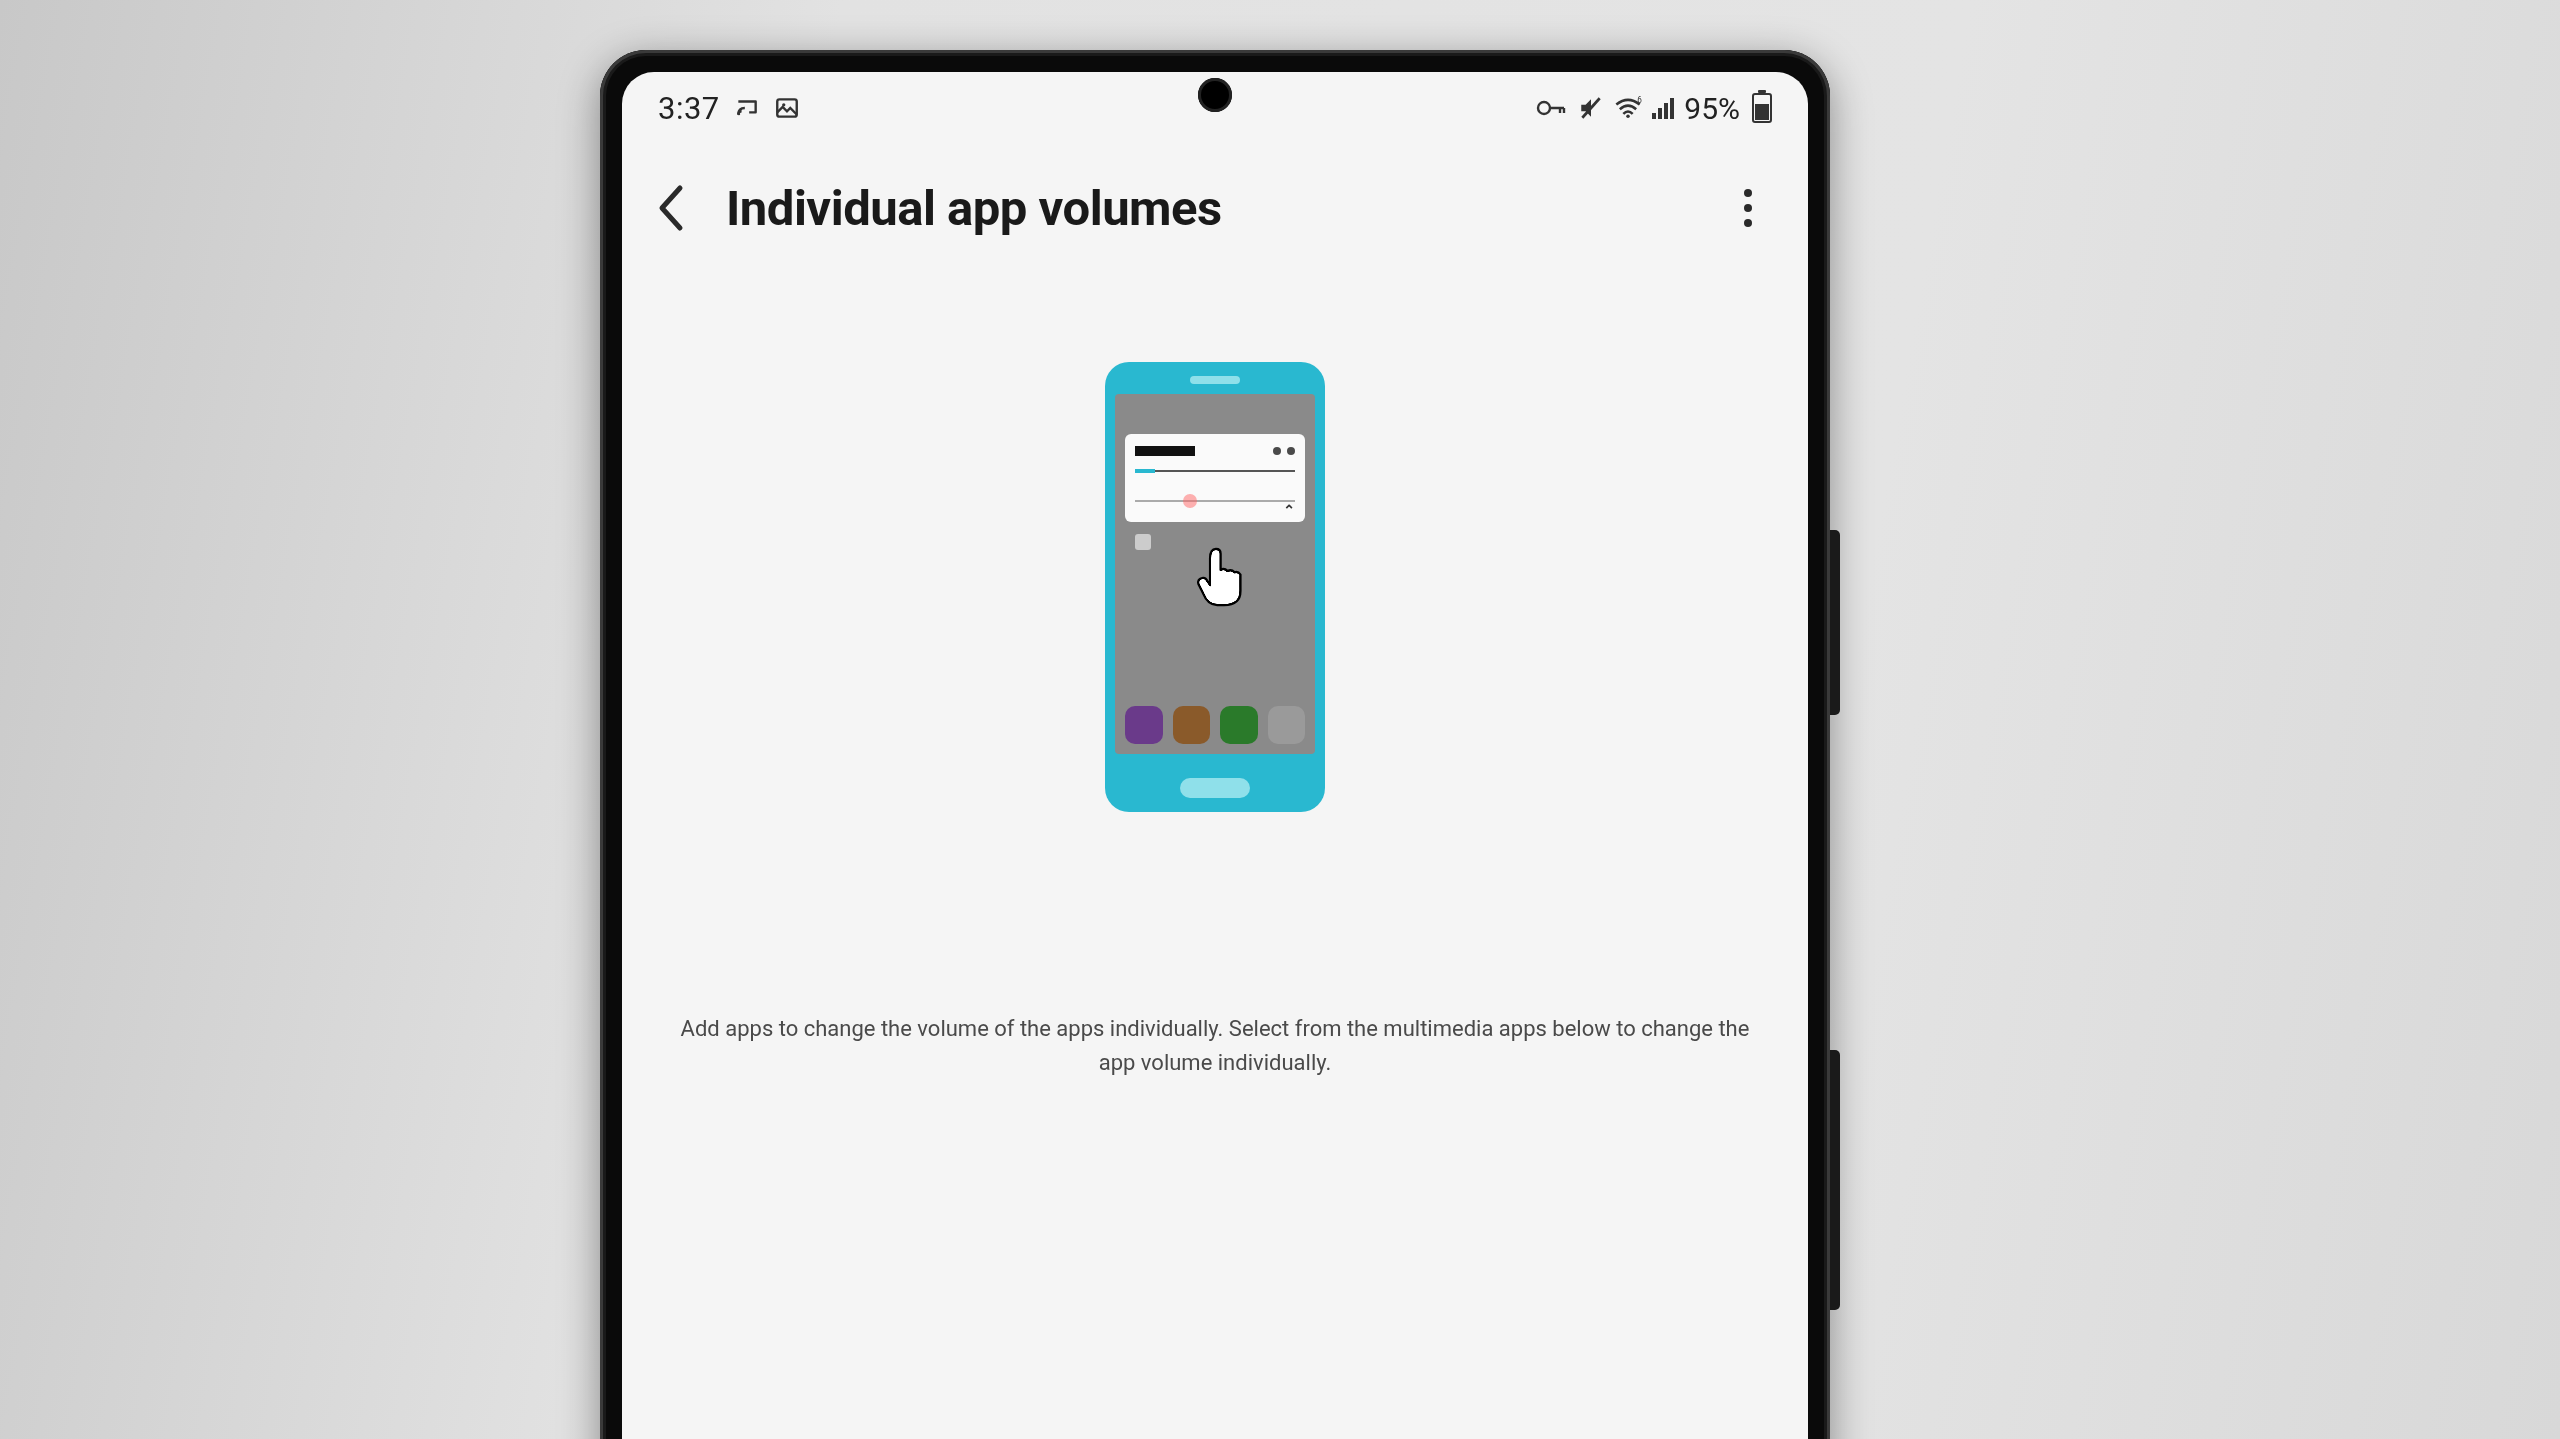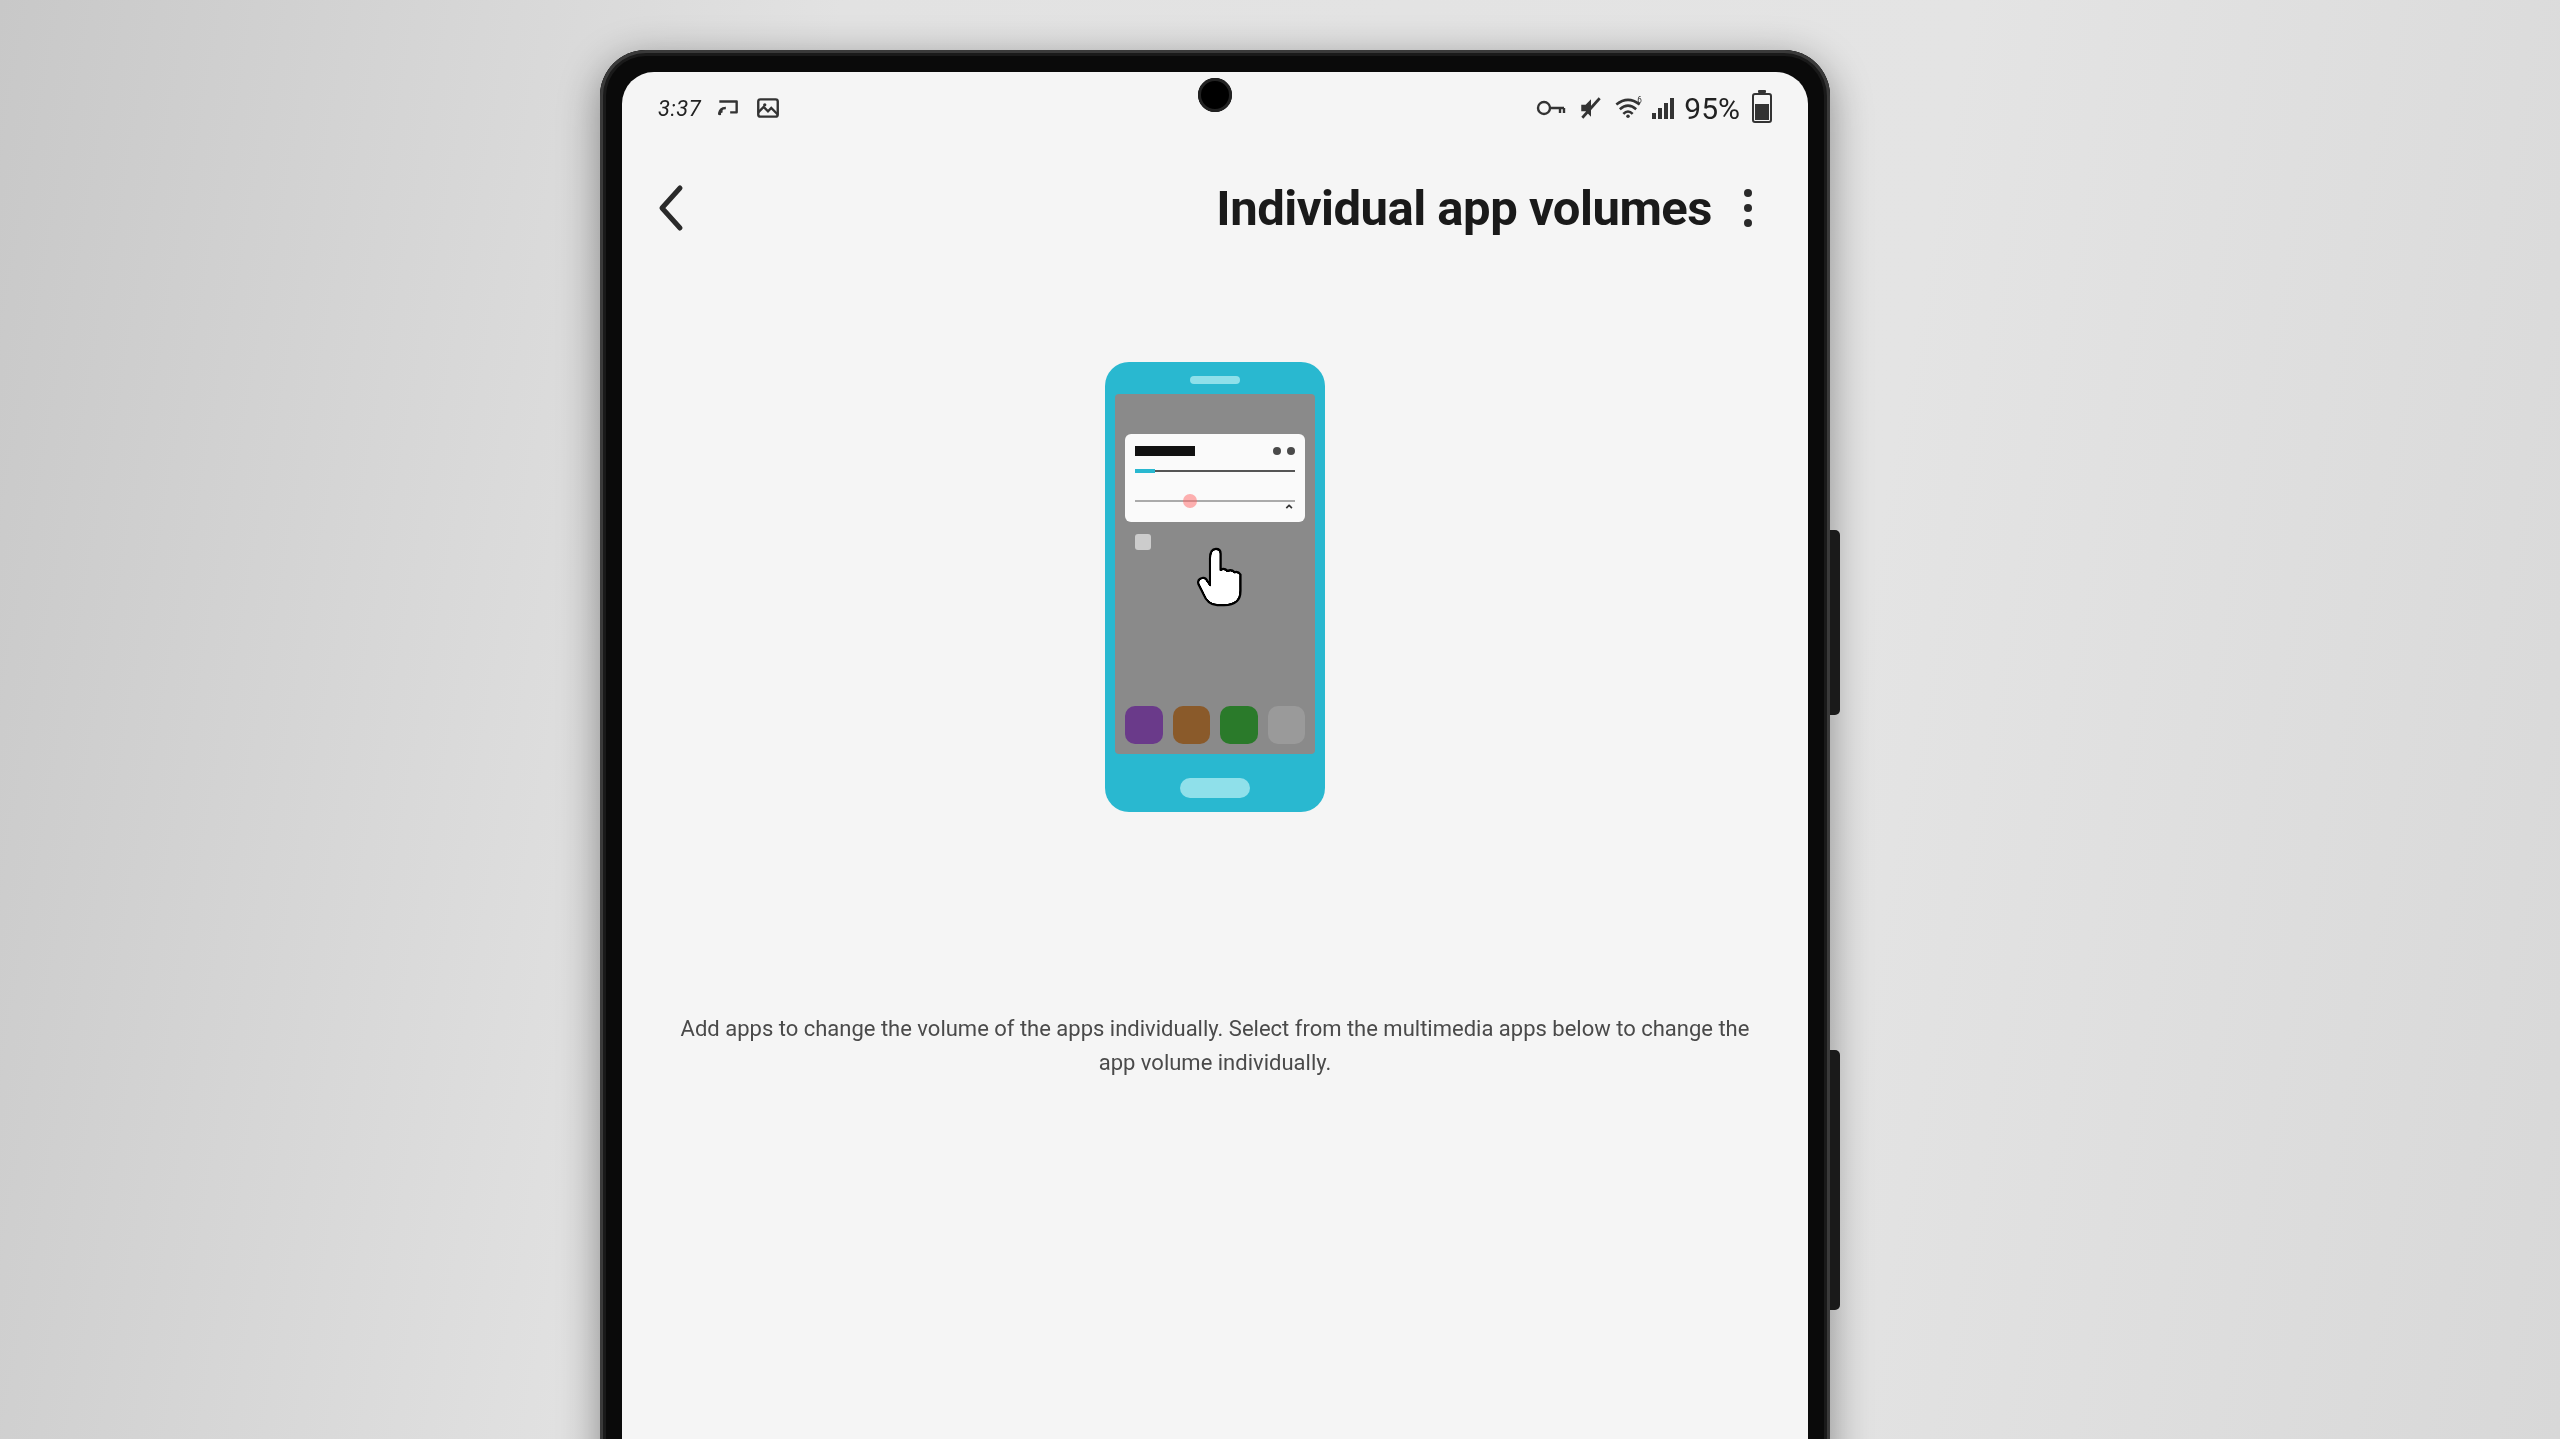--- a/index.html
+++ b/index.html
@@ -82,39 +82,37 @@
     gap: 14px;
     font-weight: 400;
   }
   .status-right {
     display: flex;
     align-items: center;
     gap: 10px;
     font-weight: 400;
   }
   .status-time {
-    font-size: 22px;
+    font-size: 31px;
     letter-spacing: 0.5px;
-    font-style: italic;
   }
   .status-icon {
     display: inline-flex;
     align-items: center;
     justify-content: center;
   }
   .battery-text {
     font-size: 30px;
   }
   .app-bar {
     display: flex;
     align-items: center;
     padding: 28px 24px 28px 14px;
-    gap: 0;
-    position: relative;
-    text-align: right;
+    gap: 18px;
+    position: relative;
   }
   .back-button {
     width: 72px;
     height: 72px;
     display: flex;
     align-items: center;
     justify-content: center;
     font-size: 48px;
     color: #2a2a2a;
     cursor: pointer;

